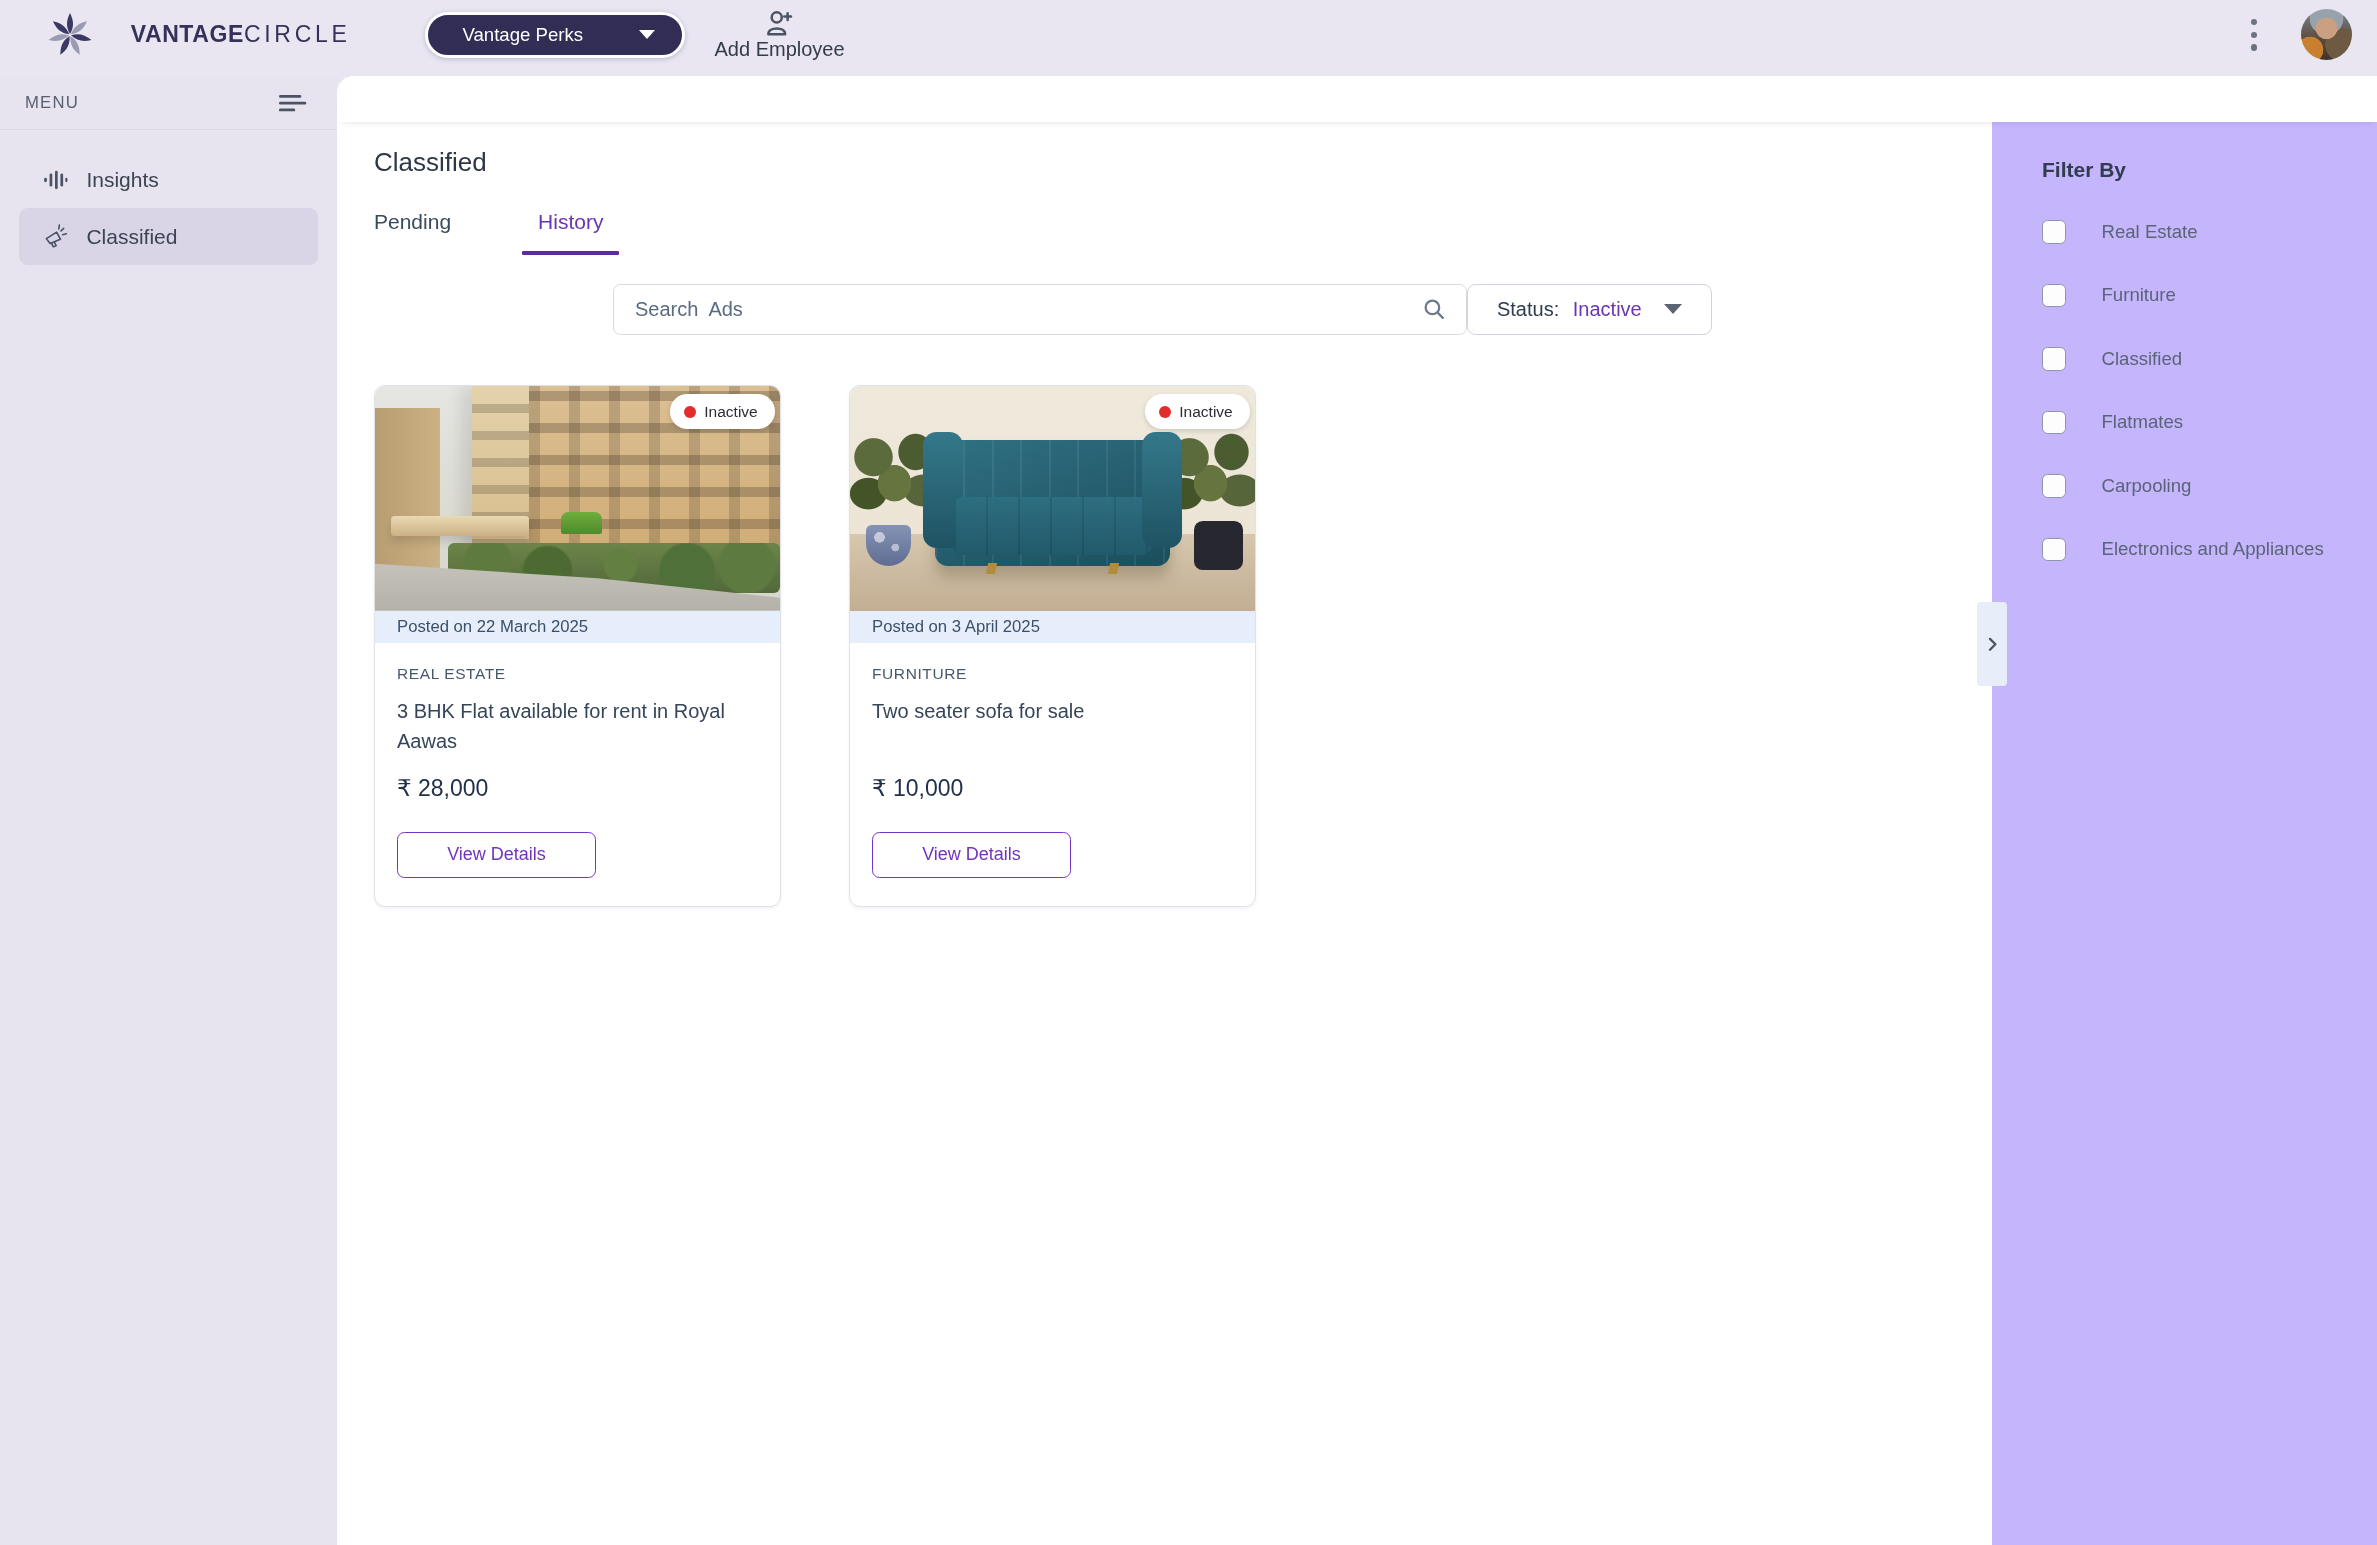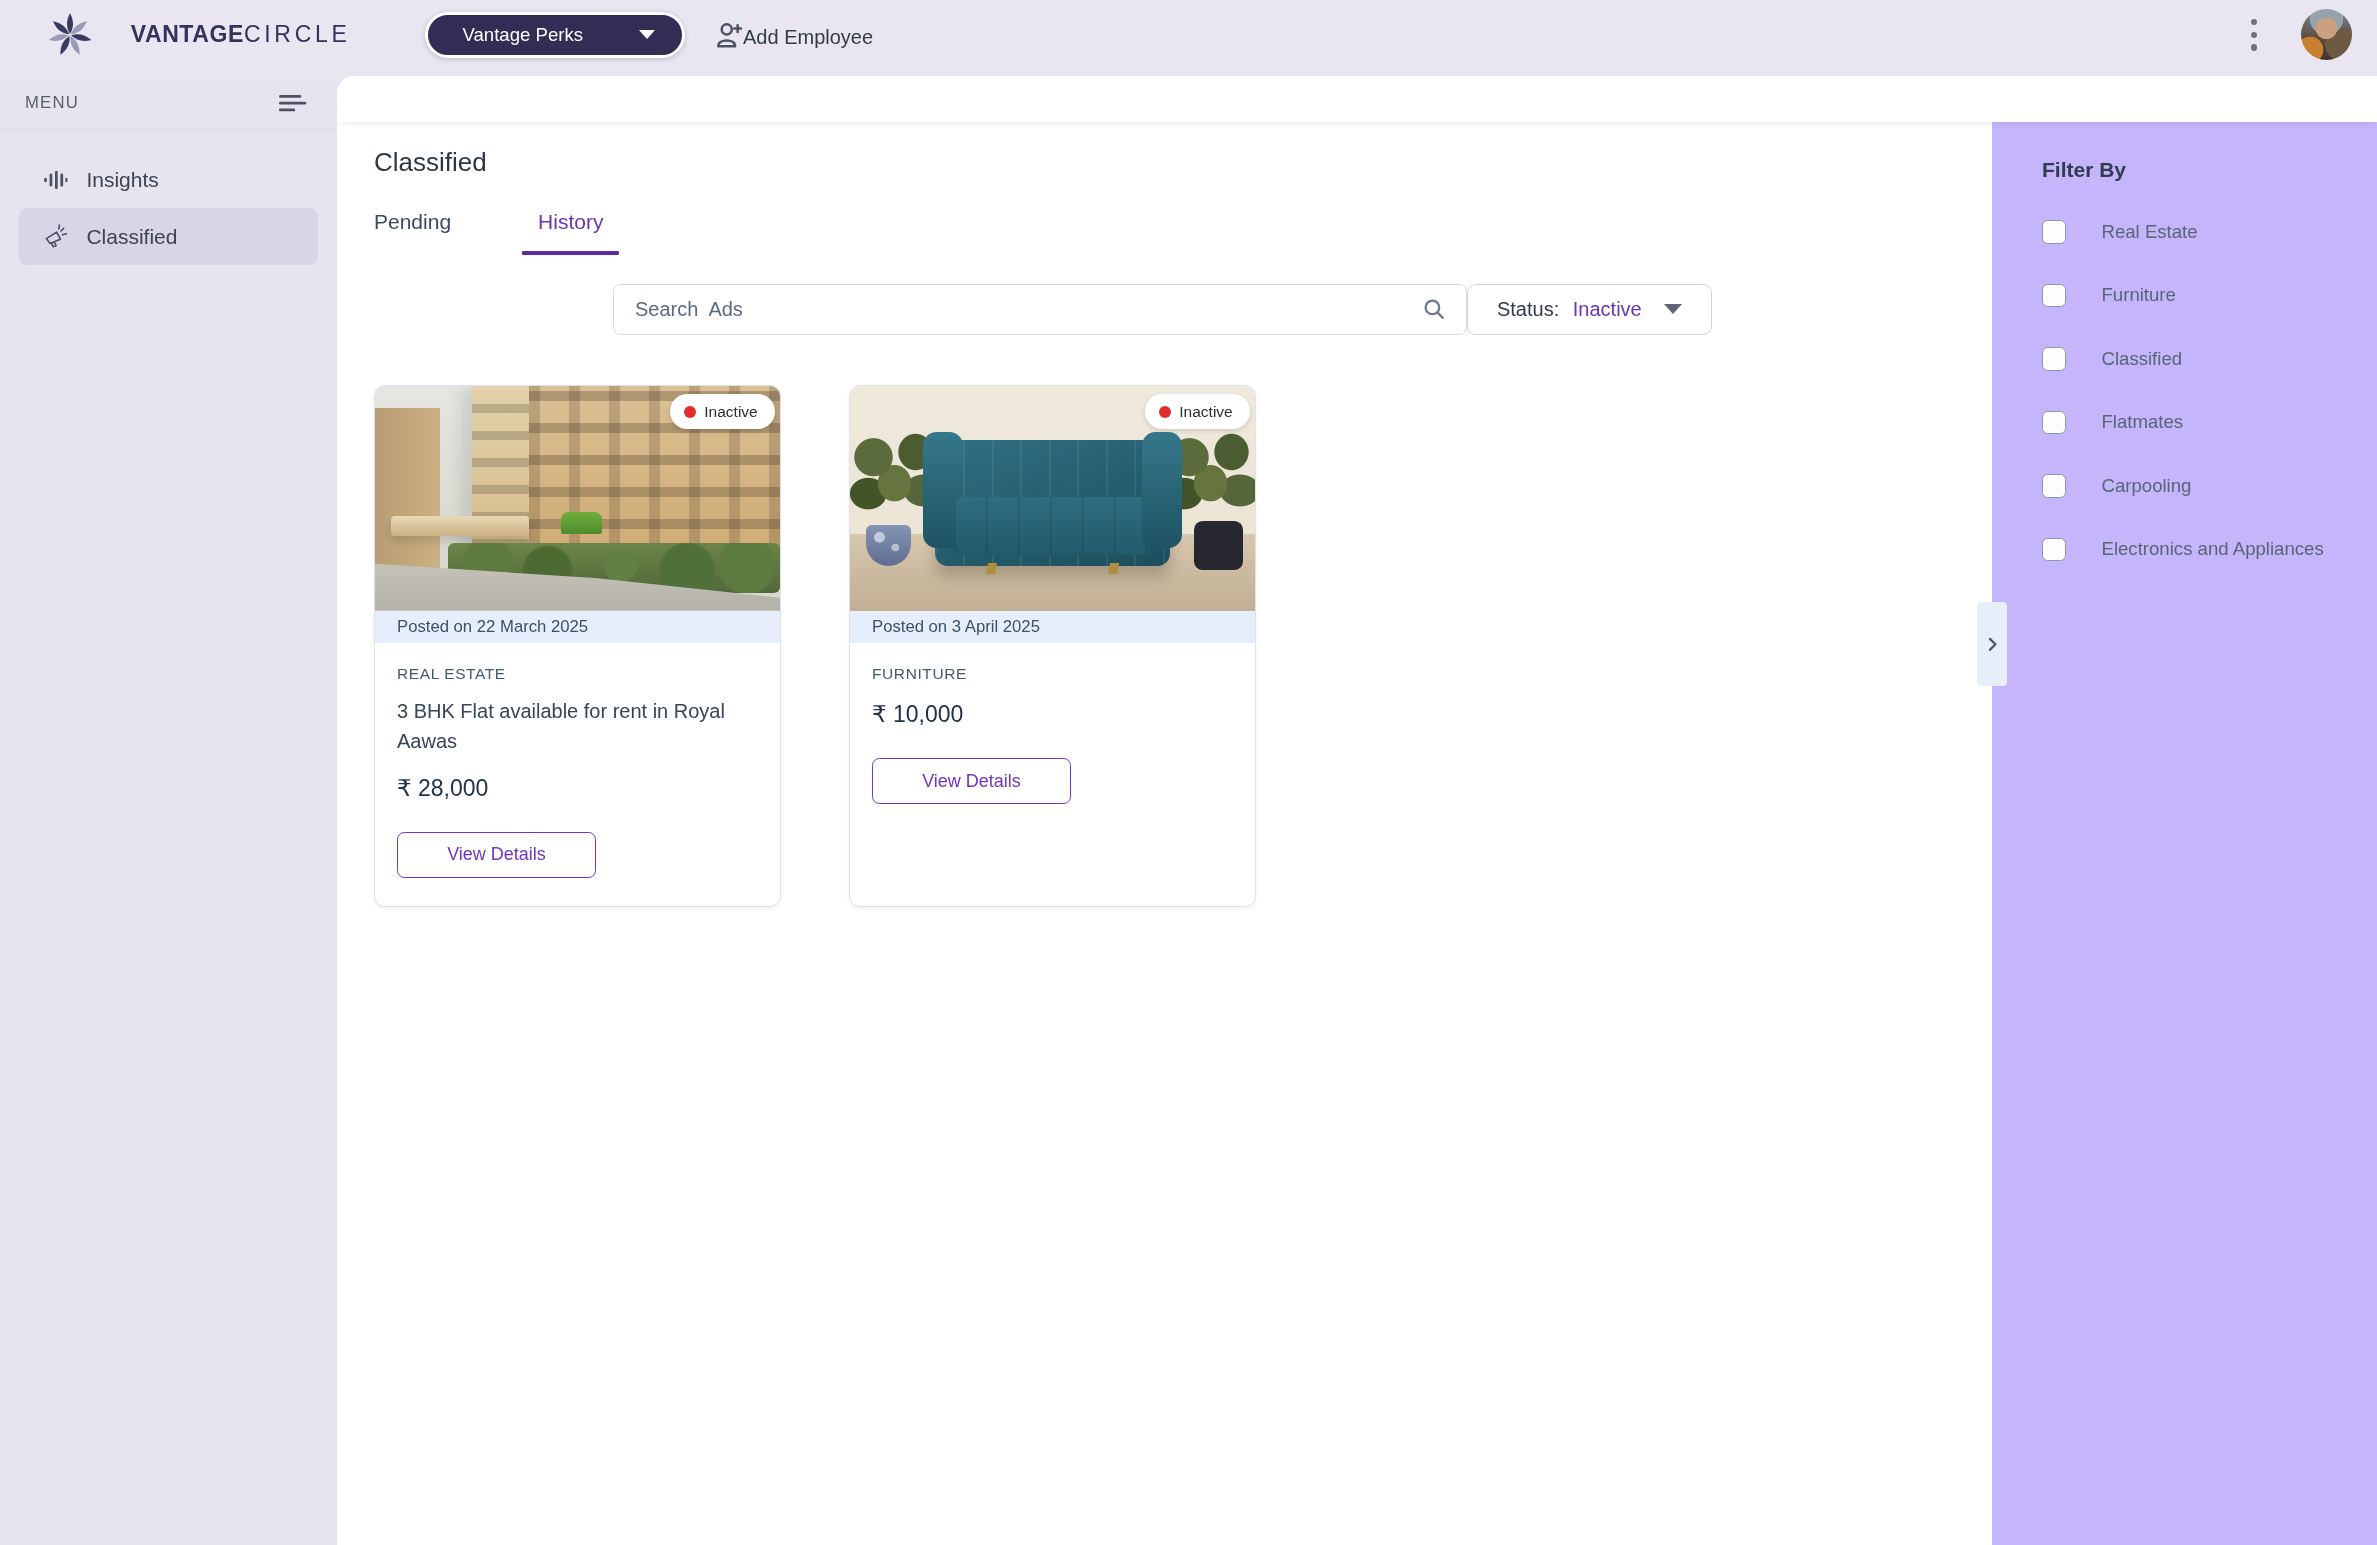--- a/index.html
+++ b/index.html
@@ -28,21 +28,21 @@
     margin-left: 74px;
     height: 46px; min-width: 260px;
     background: #312d55; border: 3.1px solid #ffffff; border-radius: 619px;
     display: flex; align-items: center; justify-content: space-between;
     padding: 0 27px 0 35px; cursor: pointer;
     box-shadow: 0 1.2px 5px rgba(50,45,90,.25);
   }
   .perks-btn .lbl { color: #ffffff; font-size: 18.6px; font-weight: 500; }
   .caret-down { width: 0; height: 0; border-left: 8px solid transparent; border-right: 8px solid transparent; border-top: 9.3px solid #ffffff; margin-left: 28.5px; }
 
-  .add-emp { display: flex; align-items: flex-end; margin-left: 30px; cursor: pointer; }
+  .add-emp { display: flex; align-items: center; margin-left: 30px; cursor: pointer; flex-direction: column; }
   .add-emp .lbl { font-size: 20px; color: #333b49; font-weight: 500; }
 
   .topbar-spacer { flex: 1; }
   .kebab { width: 37px; height: 37px; display: flex; flex-direction: column; align-items: center; justify-content: center; gap: 6.2px; cursor: pointer; margin-right: 28.5px; }
   .kebab i { width: 6.8px; height: 6.8px; border-radius: 50%; background: #6b7280; }
   .avatar {
     width: 51px; height: 51px; border-radius: 50%; cursor: pointer; overflow: hidden;
     background:
       radial-gradient(circle at 50% 38%, #caa080 0 26%, rgba(0,0,0,0) 27%),
       radial-gradient(circle at 50% 18%, #97a2ad 0 34%, rgba(0,0,0,0) 35%),
@@ -419,20 +419,21 @@
                       </div>
                   </div>
                   <div class="badge">
                     <span class="dot"></span>
                     <span class="btext">Inactive</span>
                   </div>
                 </div>
                 <div class="posted">Posted on 3 April 2025</div>
                 <div class="card-body">
                   <div class="category">FURNITURE</div>
+                  <div class="ad-title">Two seater sofa for sale</div>
                   <div class="price">₹ 10,000</div>
                   <button class="view-btn">View Details</button>
                 </div>
               </div>
 
             </div>
           </div>
 
           <div class="filter-panel">
             <div class="collapse-tab">

